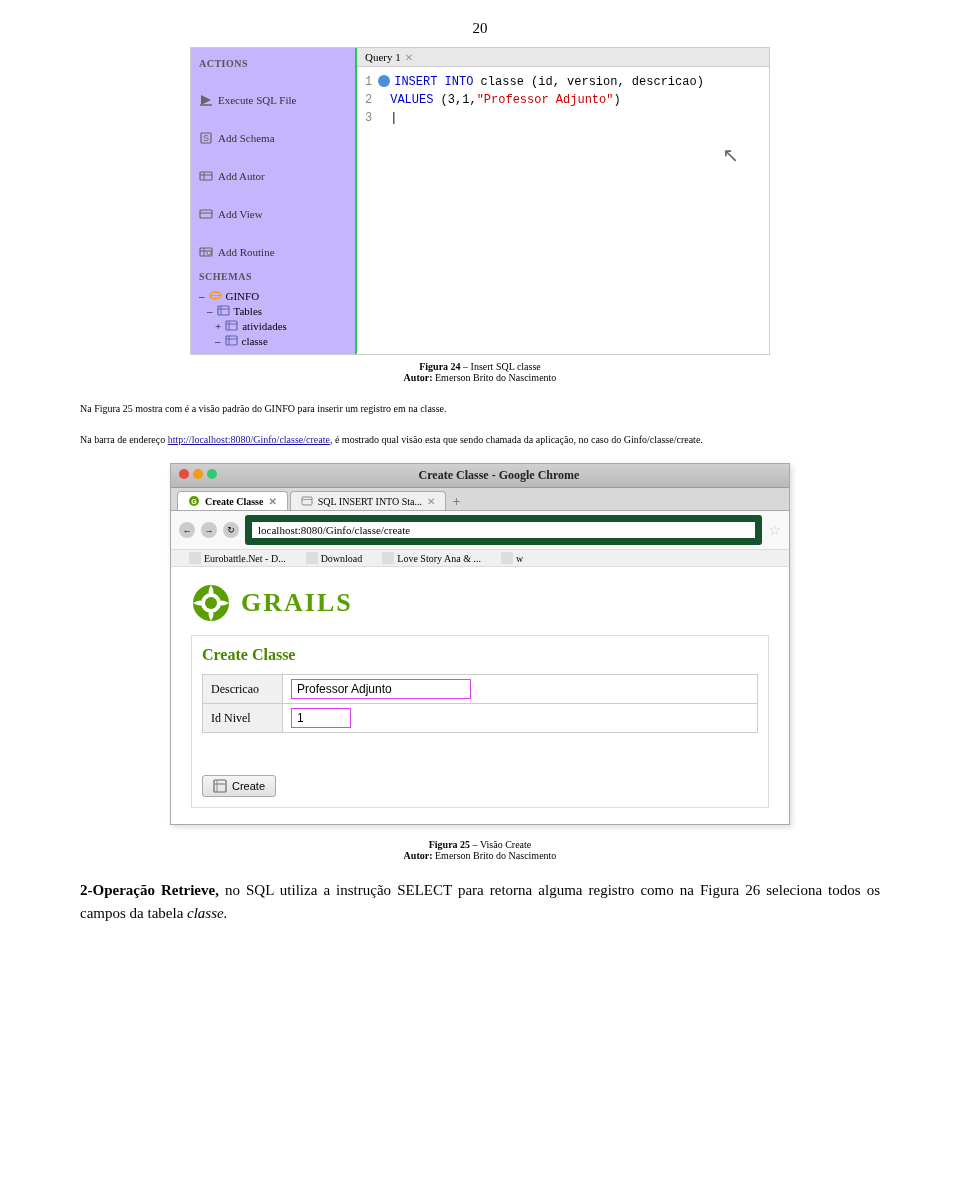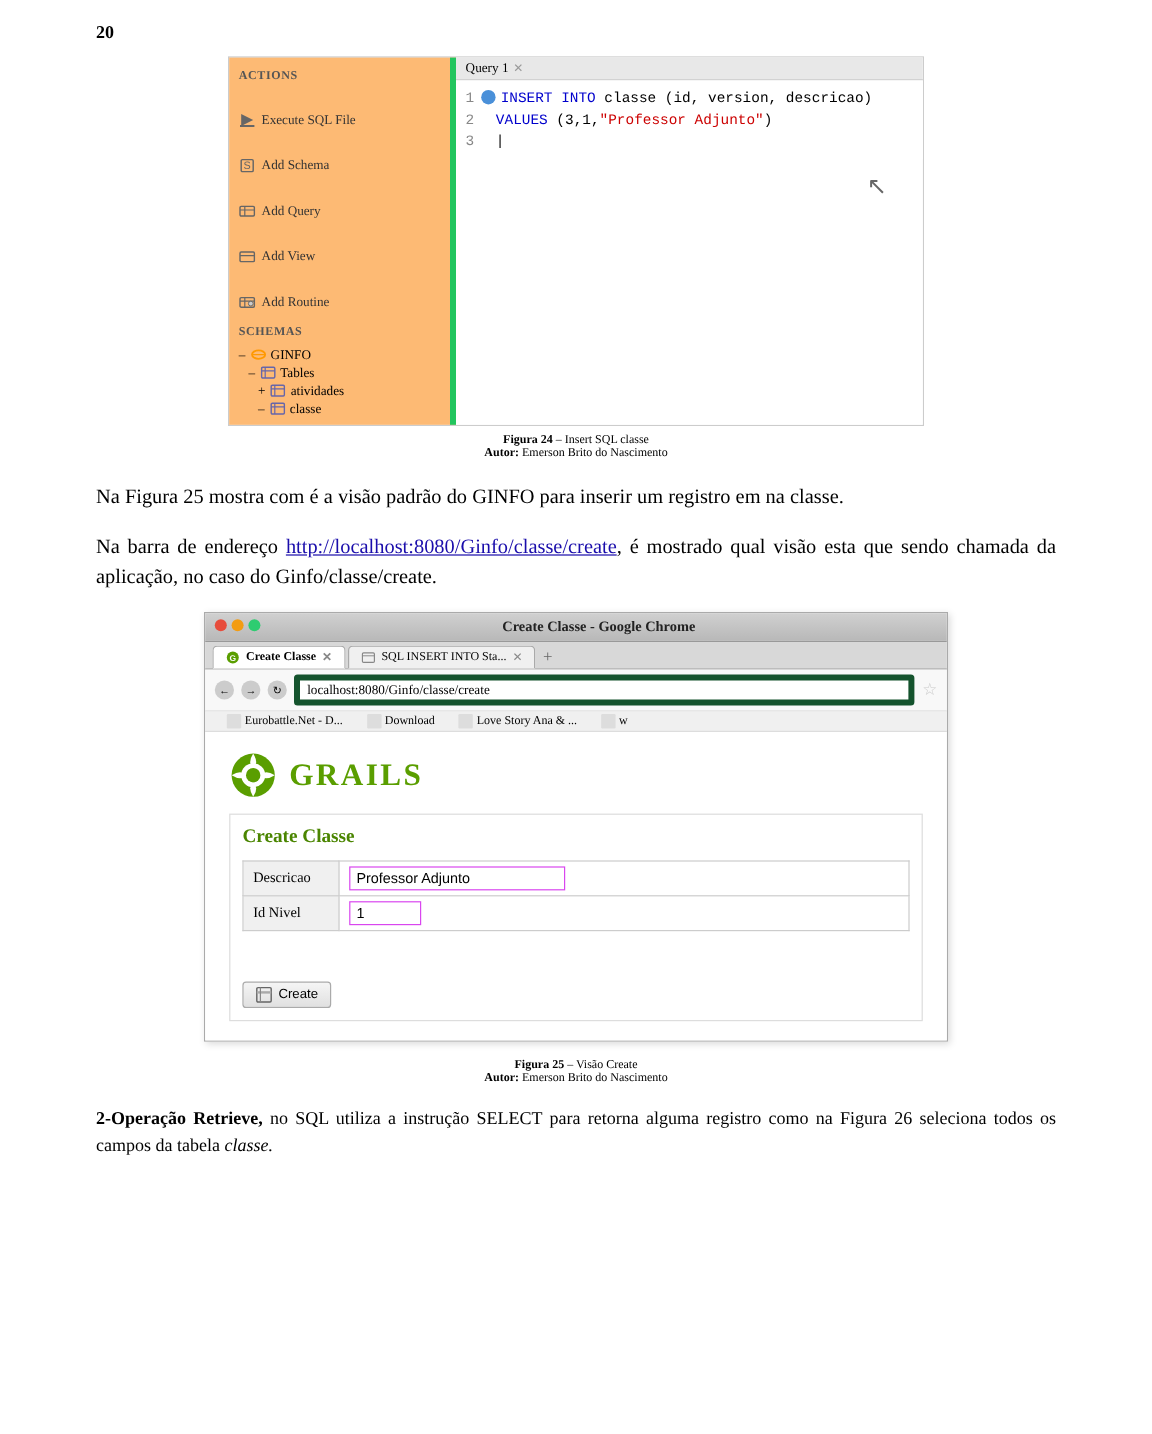--- a/index.html
+++ b/index.html
@@ -6,45 +6,44 @@
     body {
       font-family: "Times New Roman", Times, serif;
       font-size: 15px;
       background: #fff;
       color: #000;
       width: 960px;
       padding: 20px 80px 40px 80px;
     }
 
     .page-number {
-      text-align: left;
+      text-align: center;
       font-size: 15px;
       margin-bottom: 10px;
-      font-weight: bold;
     }
 
     
     .screenshot-container {
       display: flex;
       justify-content: center;
       margin-bottom: 6px;
     }
 
     .screenshot1 {
       border: 1px solid #ccc;
       background: #f5f5f5;
       width: 580px;
       display: flex;
     }
 
     
     .left-panel {
-      width: 189px;
-      background: #fdba74;
-      border-right: 5px solid #22c55e;
+      width: 166px;
+      background: #c4b5fd;
+      border-right: 2px solid #22c55e;
       padding: 6px 0;
       font-size: 11px;
     }
 
     .section-header {
       font-size: 10px;
       font-weight: bold;
       color: #555;
       padding: 4px 8px 2px 8px;
       letter-spacing: 0.5px;
@@ -140,21 +139,21 @@
       text-align: center;
       font-size: 10px;
       margin-bottom: 18px;
     }
 
     .figure-caption .bold { font-weight: bold; }
 
     
     .body-text {
       text-align: justify;
-      font-size: 17px;
+      font-size: 10px;
       line-height: 1.5;
       margin-bottom: 16px;
       text-indent: 0;
     }
 
     .body-text a {
       color: #1a0dab;
       text-decoration: underline;
     }
 
@@ -226,21 +225,21 @@
       display: flex;
       align-items: center;
       justify-content: center;
       font-size: 9px;
       cursor: pointer;
     }
 
     .address-box {
       flex: 1;
       background: #fff;
-      border: 5px solid #14532d;
+      border: 7px solid #14532d;
       border-radius: 3px;
       padding: 2px 6px;
       font-size: 11px;
     }
 
     .chrome-bookmarks {
       background: #f0f0f0;
       padding: 2px 8px;
       font-size: 10px;
       display: flex;
@@ -398,21 +397,21 @@
             <text x="7" y="10" text-anchor="middle" font-size="9" fill="#666">S</text>
           </svg>
         <span>Add Schema</span>
       </div>
       <div class="action-item">
         <svg class="action-icon" viewBox="0 0 14 14">
             <rect x="1" y="3" width="12" height="8" rx="1" fill="none" stroke="#666" stroke-width="1.2"></rect>
             <line x1="1" y1="6" x2="13" y2="6" stroke="#666" stroke-width="1"></line>
             <line x1="5" y1="3" x2="5" y2="11" stroke="#666" stroke-width="1"></line>
           </svg>
-        <span>Add Query</span>
+        <span>Add Autor</span>
       </div>
       <div class="action-item">
         <svg class="action-icon" viewBox="0 0 14 14">
             <rect x="1" y="3" width="12" height="8" rx="1" fill="none" stroke="#666" stroke-width="1.2"></rect>
             <line x1="1" y1="6" x2="13" y2="6" stroke="#666" stroke-width="1"></line>
           </svg>
         <span>Add View</span>
       </div>
       <div class="action-item">
         <svg class="action-icon" viewBox="0 0 14 14">

